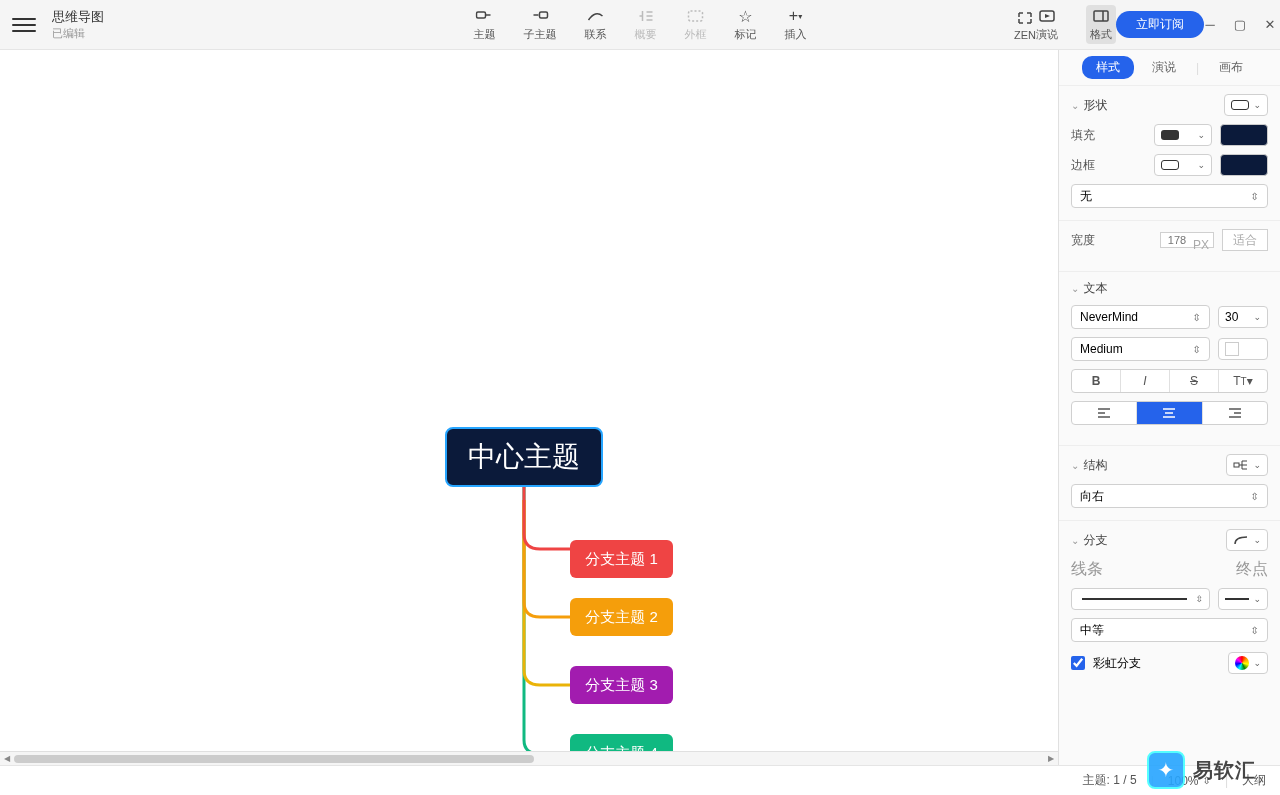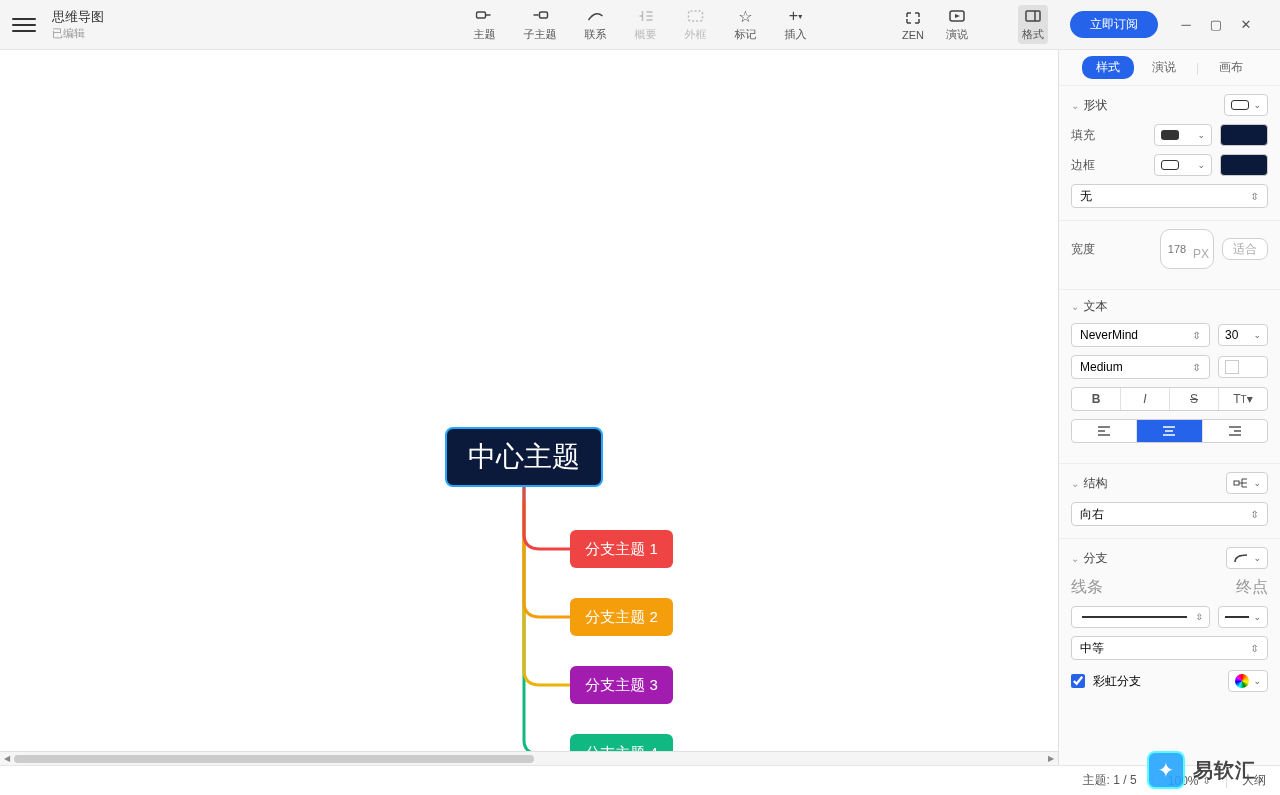--- a/index.html
+++ b/index.html
@@ -12,38 +12,38 @@
     .doc-title-block { margin-left: 16px; }
     .doc-title { font-size: 13px; color: #333; }
     .doc-status { font-size: 11px; color: #999; }
 
     .tool-group { position: absolute; left: 50%; transform: translateX(-50%); display: flex; gap: 28px; align-items: center; }
     .tool-btn { display: flex; flex-direction: column; align-items: center; gap: 2px; cursor: pointer; }
     .tool-btn .icon { width: 18px; height: 18px; display: flex; align-items: center; justify-content: center; color: #444; }
     .tool-btn.disabled .icon, .tool-btn.disabled .lbl { color: #bbb; }
     .tool-btn .lbl { font-size: 11px; color: #555; }
 
-    .right-tools { position: absolute; right: 28px; display: flex; align-items: center; gap: 22px; }
+    .right-tools { position: absolute; right: 4px; display: flex; align-items: center; }
     .format-active { background: #e0e0e0; border-radius: 4px; padding: 2px 4px; margin-left: 28px; }
     .subscribe { background: #2563eb; color: #ffffff; font-size: 12px; padding: 5px 20px; border-radius: 14px; cursor: pointer; }
     .win-controls { display: flex; gap: 18px; }
     .win-controls span { width: 12px; height: 12px; display: flex; align-items: center; justify-content: center; font-size: 13px; color: #555; cursor: pointer; }
 
     
     .main { display: flex; height: calc(100% - 50px - 30px); }
     .canvas-wrap { flex: 1; position: relative; background: #fff; overflow: hidden; }
     .scrollbar-h { position: absolute; bottom: 0; left: 0; right: 0; height: 14px; background: #f5f5f5; border-top: 1px solid #e0e0e0; }
     .scrollbar-h::before { content: ""; position: absolute; left: 14px; top: 3px; height: 8px; width: 520px; background: #ccc; border-radius: 4px; }
     .scrollbar-corner-l, .scrollbar-corner-r { position: absolute; top: 0; bottom: 0; width: 14px; display: flex; align-items: center; justify-content: center; font-size: 8px; color: #888; }
     .scrollbar-corner-l { left: 0; } .scrollbar-corner-r { right: 0; }
 
     
     .central { position: absolute; left: 445px; top: 377px; width: 158px; height: 60px; background: #0b1a3a; border: 2px solid #26a5ff; border-radius: 8px; color: #fff; font-size: 28px; display: flex; align-items: center; justify-content: center; }
     .branch { position: absolute; width: 103px; height: 38px; border-radius: 6px; color: #fff; font-size: 15px; display: flex; align-items: center; justify-content: center; }
-    .b1 { left: 570px; top: 480px; background: #ef4444; }
+    .b1 { left: 570px; top: 490px; background: #ef4444; }
     .b2 { left: 570px; top: 548px; background: #f59e0b; }
     .b3 { left: 570px; top: 616px; background: #a21caf; }
     .b4 { left: 570px; top: 684px; background: #10b981; }
     svg.connectors { position: absolute; left: 0; top: 0; width: 100%; height: 100%; pointer-events: none; }
 
     
     .panel { width: 222px; border-left: 1px solid #e0e0e0; background: #fafafa; overflow-y: auto; font-size: 12px; }
     .panel-tabs { display: flex; padding: 6px 8px; gap: 4px; align-items: center; justify-content: center; }
     .panel-tab { flex: 0 0 auto; padding: 3px 14px; border-radius: 10px; font-size: 12px; color: #666; cursor: pointer; }
     .panel-tab.active { background: #2563eb; color: #fff; }
@@ -60,24 +60,24 @@
     .row .lbl { width: 30px; color: #555; }
     .color-swatch { width: 48px; height: 22px; background: #0b1a3a; border-radius: 4px; border: 1px solid #ccc; }
     .full-select { flex: 1; border: 1px solid #d0d0d0; background: #fff; border-radius: 4px; height: 24px; display: flex; align-items: center; padding: 0 8px; font-size: 12px; cursor: pointer; }
     .full-select .caret { margin-left: auto; font-size: 10px; color: #666; }
 
     .btn-grp { display: flex; gap: 0; border: 1px solid #d0d0d0; border-radius: 4px; overflow: hidden; background: #fff; }
     .btn-grp > div { flex: 1; height: 22px; display: flex; align-items: center; justify-content: center; border-right: 1px solid #e0e0e0; cursor: pointer; font-size: 12px; color: #555; }
     .btn-grp > div:last-child { border-right: none; }
     .btn-grp > div.active { background: #2563eb; color: #fff; }
 
-    .width-input { width: 54px; border: 1px solid #d0d0d0; border-radius: 10px; height: 40px; background: #fff; display: flex; align-items: center; }
+    .width-input { width: 54px; border: 1px solid #d0d0d0; border-radius: 0; height: 16px; background: #fff; display: flex; align-items: center; }
     .width-input input { border: none; width: 32px; text-align: center; font-size: 11px; color: #999; background: transparent; }
     .width-unit { font-size: 12px; color: #aaa; margin-top: 10px; }
-    .fit-btn { border: 1px solid #d0d0d0; background: #fff; border-radius: 8px; height: 22px; padding: 0 10px; display: flex; align-items: center; color: #aaa; font-size: 12px; }
+    .fit-btn { border: 1px solid #d0d0d0; background: #fff; border-radius: 0; height: 22px; padding: 0 10px; display: flex; align-items: center; color: #aaa; font-size: 12px; }
 
     .rainbow-circle { width: 14px; height: 14px; border-radius: 50%; background: conic-gradient(red, orange, yellow, green, cyan, blue, magenta, red); }
     input[type=checkbox] { width: 14px; height: 14px; accent-color: #2563eb; }
 
     
     .status-bar { position: absolute; bottom: 0; left: 0; right: 0; height: 30px; border-top: 1px solid #e5e5e5; background: #fff; display: flex; align-items: center; justify-content: flex-end; padding: 0 14px; gap: 14px; font-size: 12px; color: #555; }
     .status-bar .sep { color: #ddd; }
     .zoom-select { display: flex; align-items: center; gap: 4px; }
 
     

